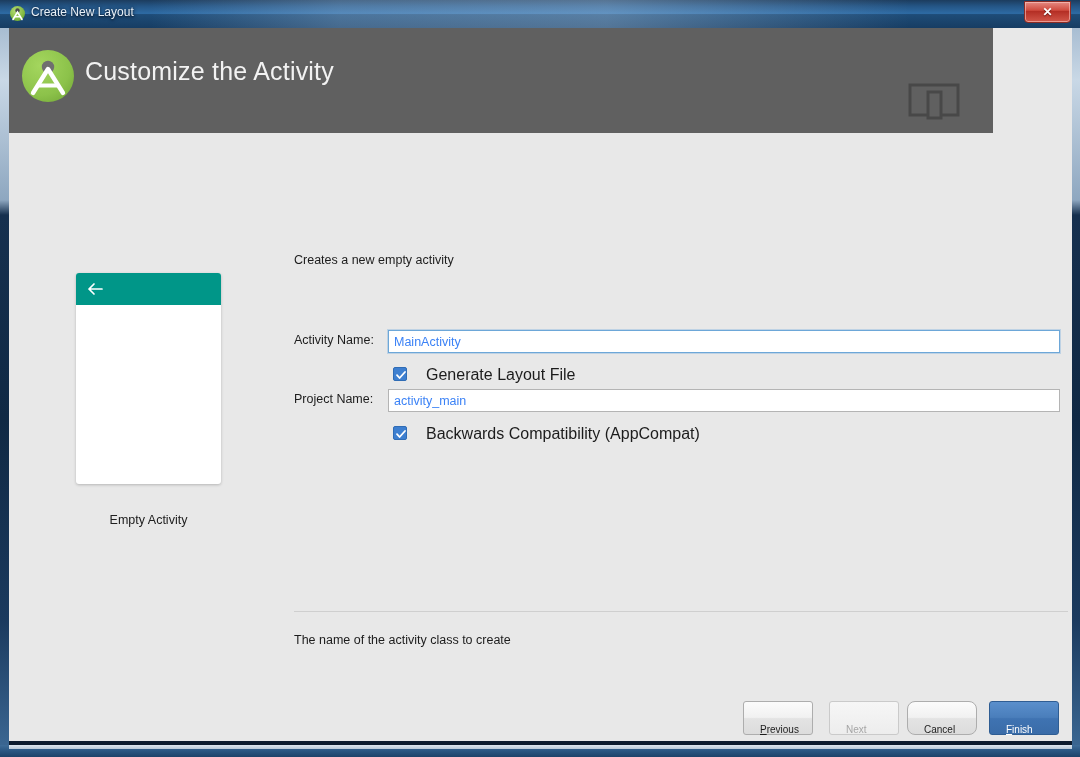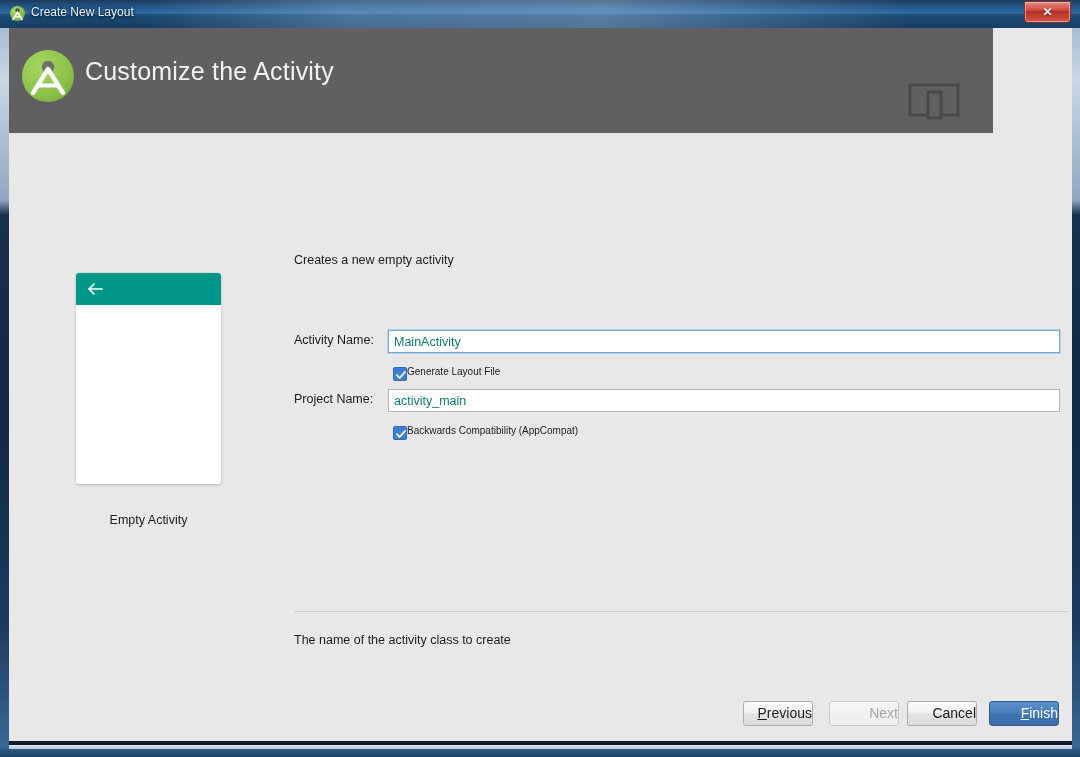--- a/index.html
+++ b/index.html
@@ -226,21 +226,21 @@
   .text-input {
     position: absolute;
     left: 94px; top: 0;
     width: 672px;
     height: 23px;
     box-sizing: border-box;
     background: #ffffff;
     border: 1px solid #b4b4b4;
     font-family: "Liberation Sans", sans-serif;
     font-size: 12.5px;
-    color: #0f766e;
+    color: #3b82f6;
     padding: 0 5px;
     outline: none;
   }
   .text-input.focused {
     border: 1px solid #6da7d8;
     box-shadow: 0 0 0 1px rgba(140,185,225,0.45);
   }
   .check-row {
     position: absolute;
     left: 384px;
@@ -252,22 +252,22 @@
     width: 14px; height: 14px;
     box-sizing: border-box;
     border-radius: 2px;
     background: #3d7fd0;
     border: 1px solid #2f6cb5;
     cursor: pointer;
   }
   .cbox svg { position: absolute; left: 1px; top: 1px; }
   .check-label {
     position: absolute;
-    left: 14px; top: 0;
-    font-size: 10px;
+    left: 33px; top: 0;
+    font-size: 16px;
     color: #1c1c1c;
     white-space: nowrap;
   }
 
   
   #separator {
     position: absolute;
     left: 285px; top: 478px;
     width: 774px;
     height: 1px;
@@ -289,42 +289,42 @@
   }
   .btn {
     position: absolute;
     top: 16px;
     height: 25px;
     box-sizing: border-box;
     border: 1px solid #adadad;
     border-radius: 3px;
     background: linear-gradient(to bottom, #fbfbfb 0%, #f1f1f1 48%, #e3e3e3 52%, #dcdcdc 100%);
     font-family: "Liberation Sans", sans-serif;
-    font-size: 14px;
+    font-size: 10px;
     color: #1c1c1c;
     cursor: pointer;
-    text-align: right;
+    text-align: left;
     line-height: 23px;
-    padding: 0;
+    padding: 16px;
   }
   .btn.disabled {
     color: #a6a6a6;
     border-color: #cacaca;
     background: linear-gradient(to bottom, #f6f6f6, #ededed);
     cursor: default;
   }
   .btn.primary {
     background: linear-gradient(to bottom, #5a8fcc 0%, #4a7ebb 48%, #3f73b2 52%, #3a6ca8 100%);
     border: 1px solid #2f5d93;
     color: #ffffff;
   }
   .btn u { text-decoration: underline; }
   #btn-previous { left: 734px; width: 70px; }
   #btn-next     { left: 820px; width: 70px; }
-  #btn-cancel   { left: 898px; width: 70px; }
+  #btn-cancel   { left: 898px; width: 70px; border-radius: 8px; }
   #btn-finish   { left: 980px; width: 70px; }
 </style>
 </head>
 <body>
 
 <div id="window">
 
   <div class="frame-left"></div>
   <div class="frame-right"></div>
 

